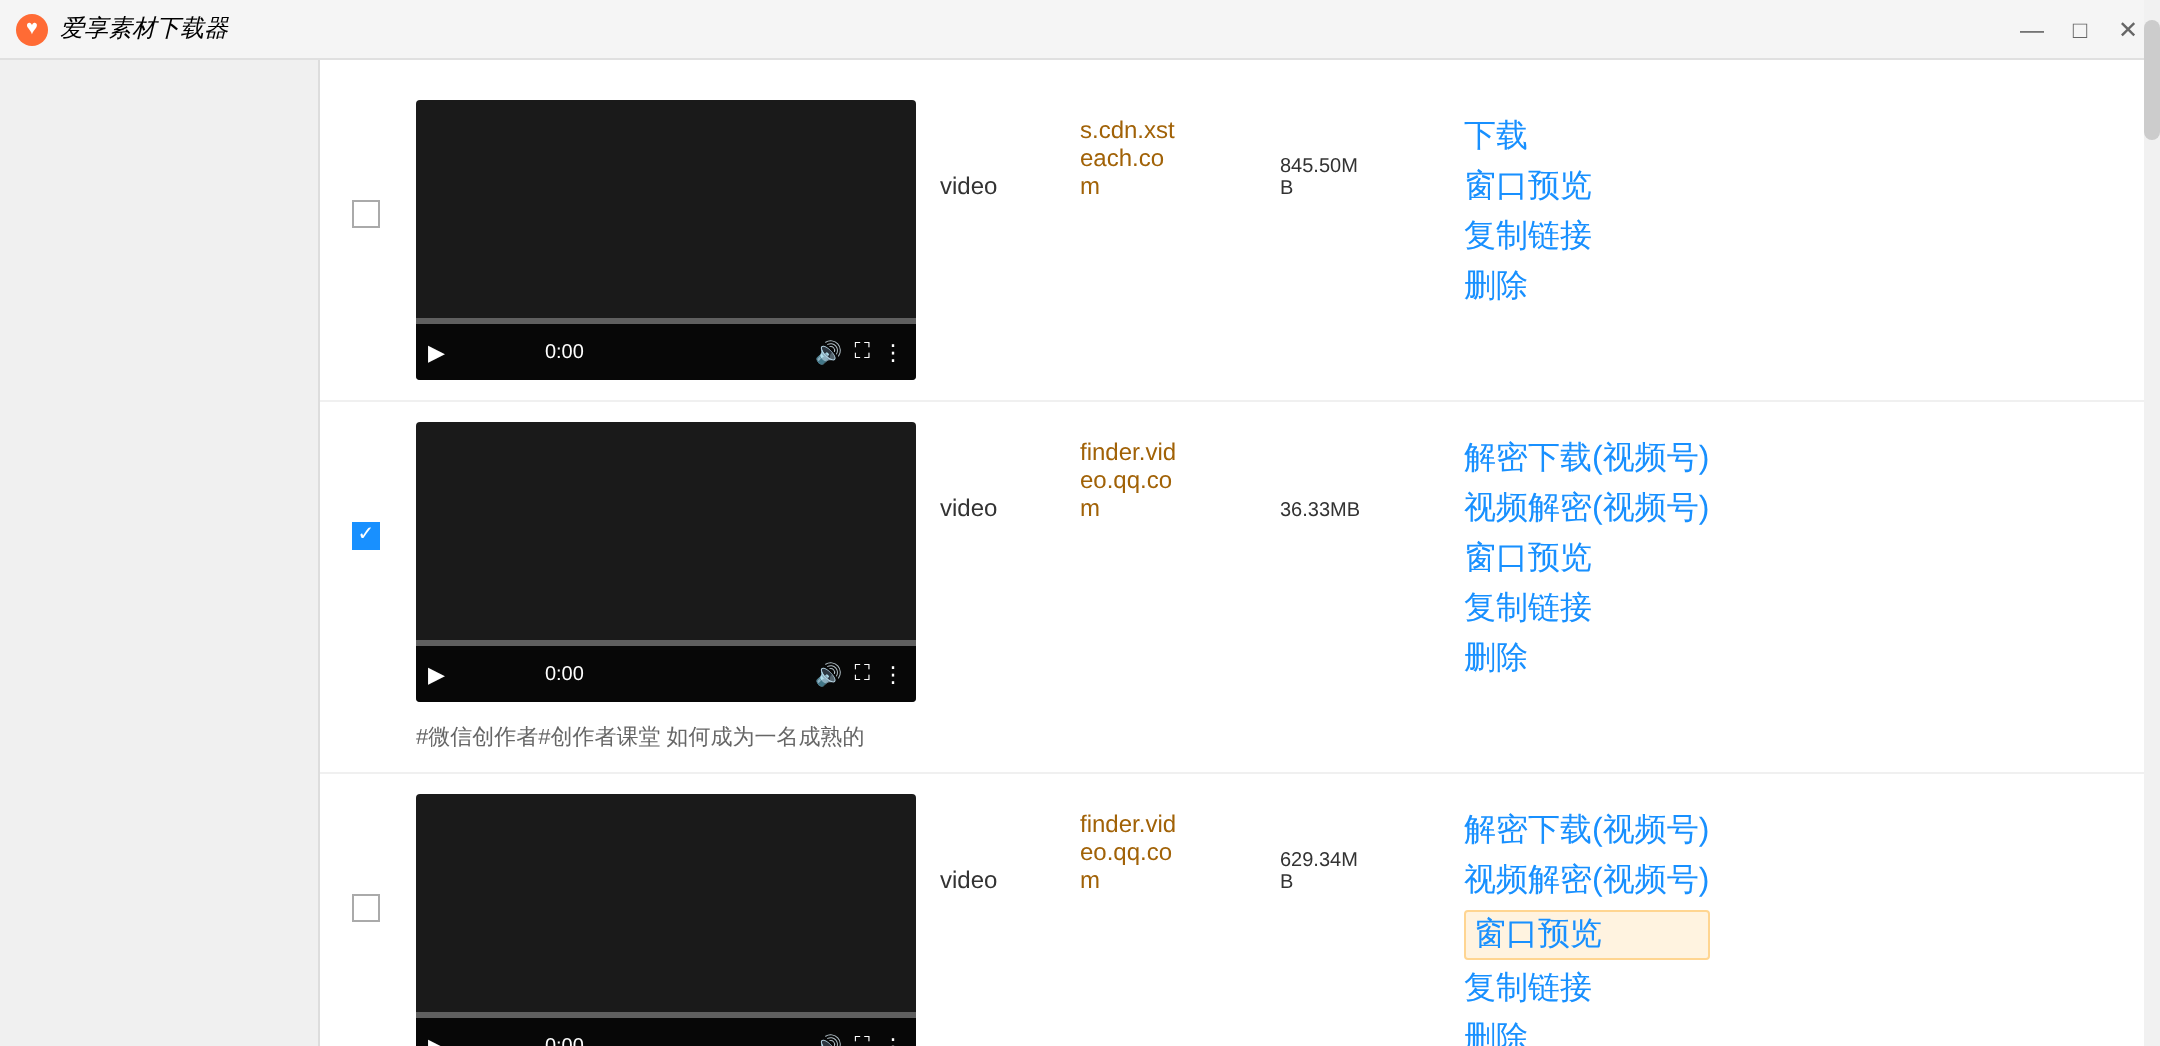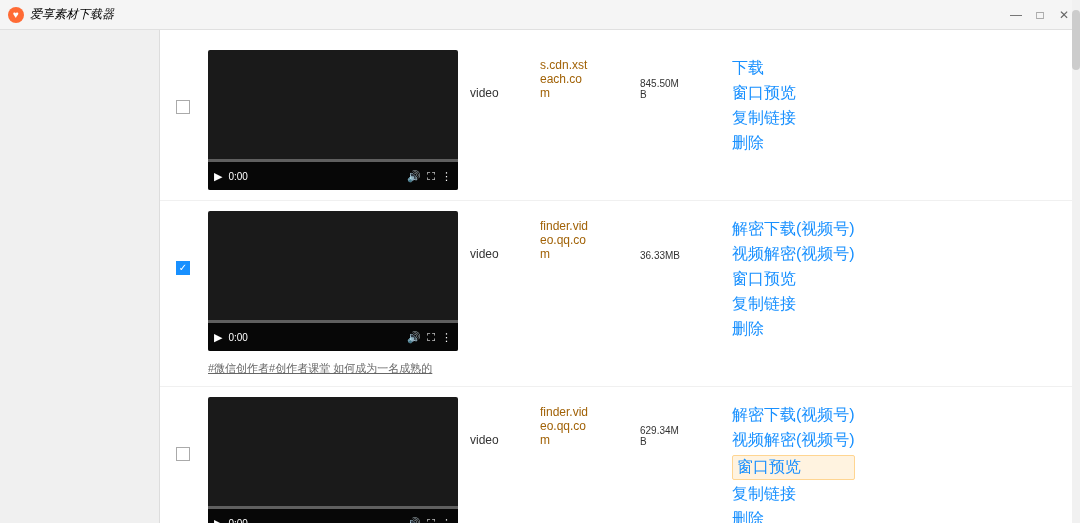--- a/index.html
+++ b/index.html
@@ -151,20 +151,21 @@
       gap: 6px;
     }
     .play-btn {
       color: white;
       font-size: 11px;
       cursor: pointer;
     }
     .time-display {
       color: white;
       font-size: 10px;
+      margin-left: 44px;
     }
     .volume-icon {
       color: white;
       font-size: 11px;
       margin-left: auto;
     }
     .fullscreen-icon {
       color: white;
       font-size: 11px;
     }
@@ -210,21 +211,20 @@
       flex-shrink: 0;
     }
     .item-caption {
       font-size: 11px;
       color: #666;
       margin-top: 6px;
       max-width: 300px;
       overflow: hidden;
       text-overflow: ellipsis;
       white-space: nowrap;
-      text-decoration: underline;
     }
 
     
     .item-actions {
       display: flex;
       flex-direction: column;
       gap: 4px;
       padding-top: 8px;
       min-width: 90px;
     }

